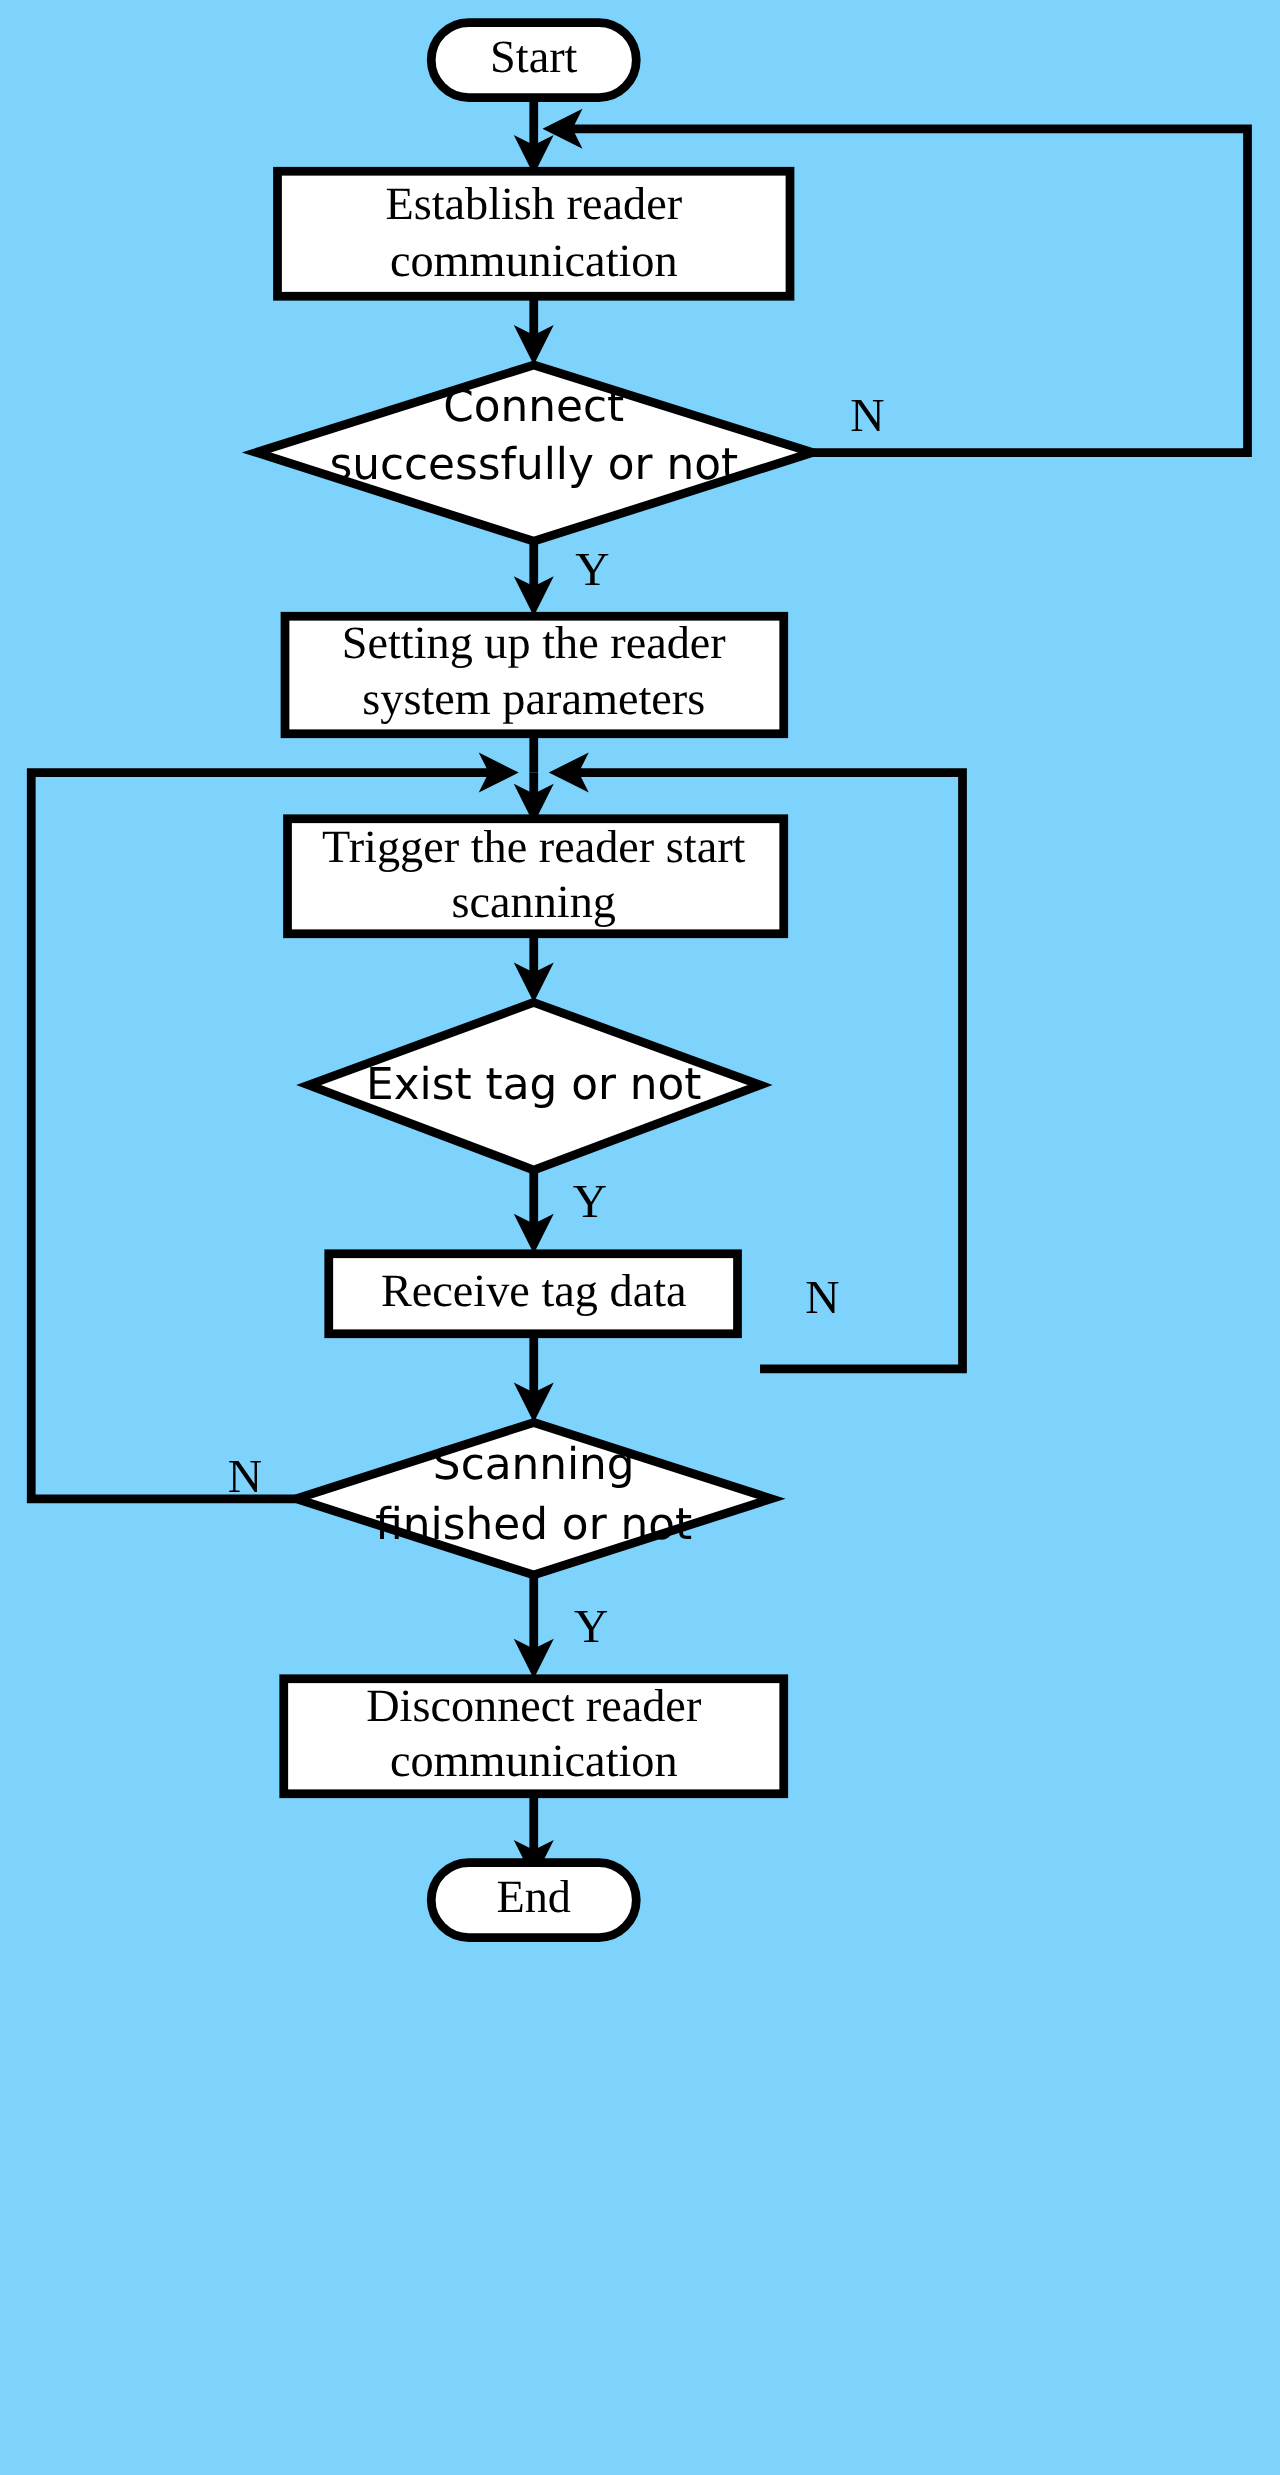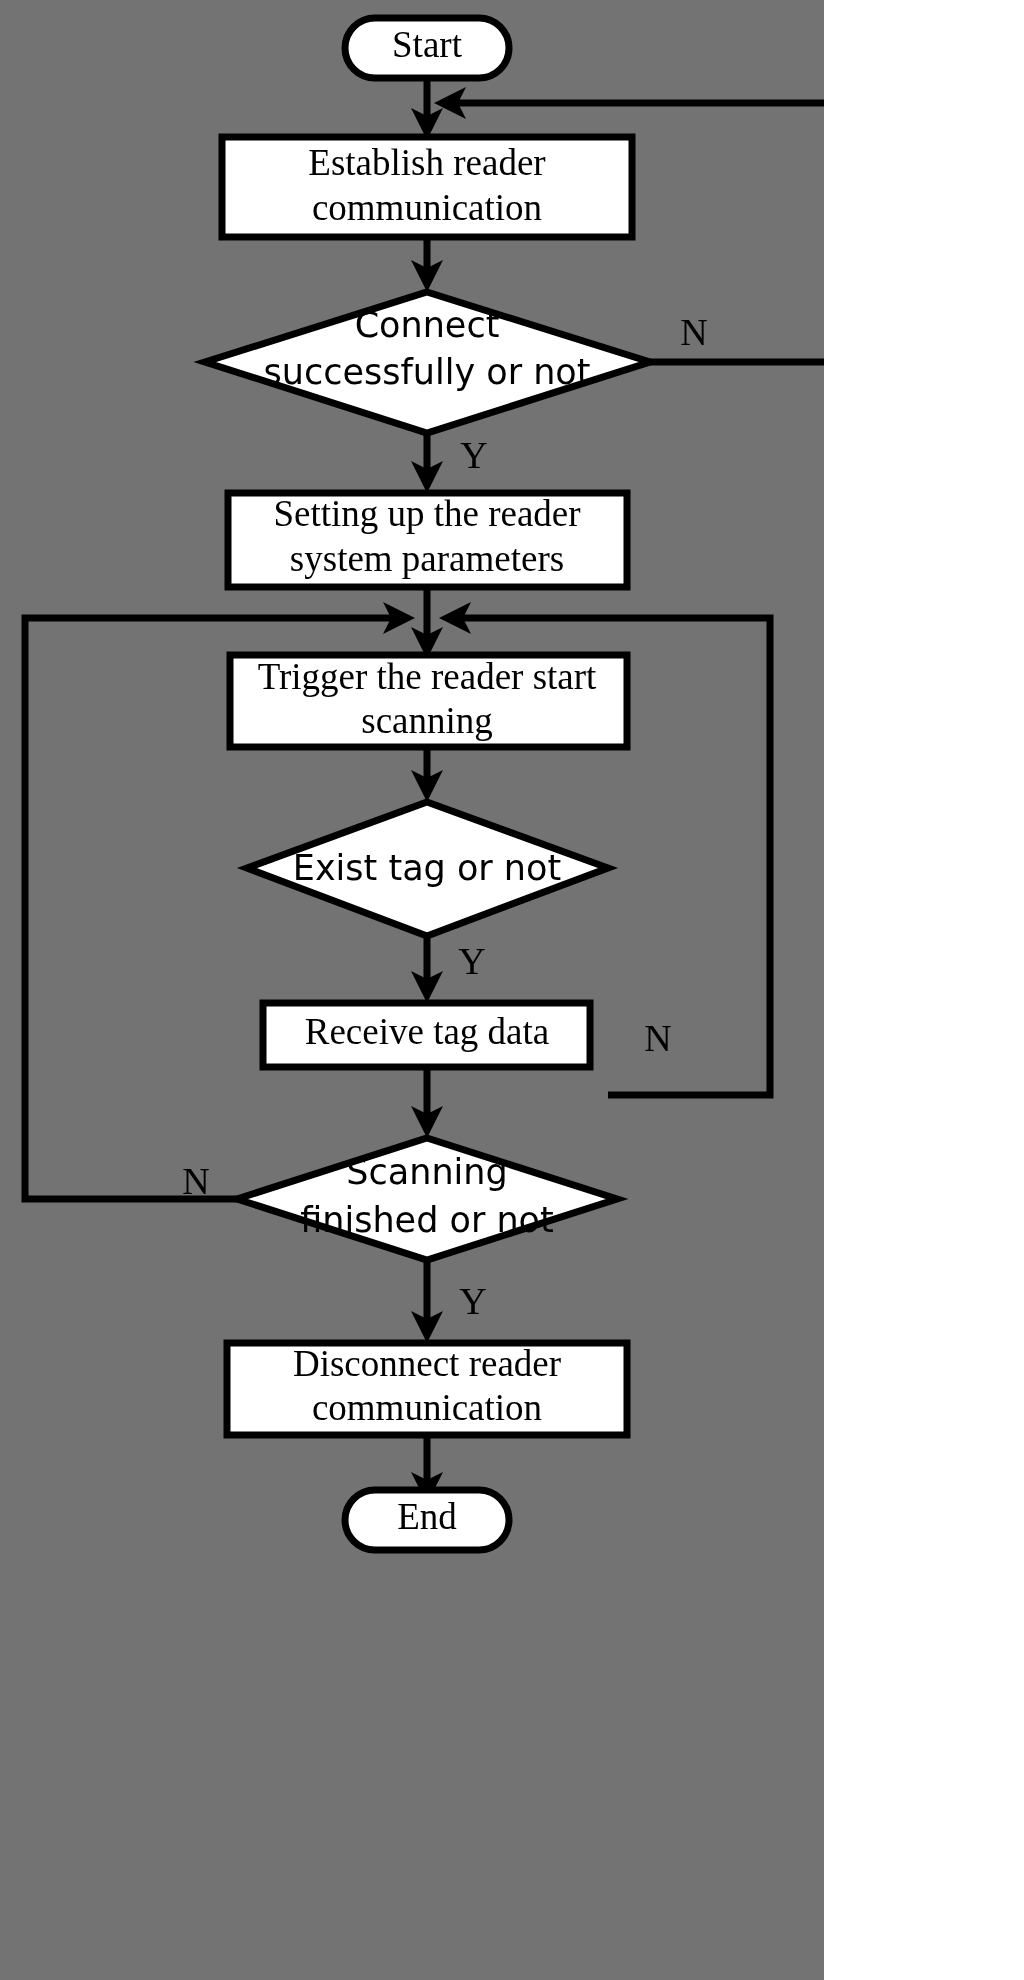--- a/index.html
+++ b/index.html
@@ -3,23 +3,23 @@
 <meta charset="utf-8">
 <title>RFID Reader Scanning Flowchart</title>
 <style>
   html, body {
     margin: 0;
     padding: 0;
     background: #ffffff;
   }
   #canvas {
     position: relative;
-    width: 824px;
+    width: 1024px;
     height: 1980px;
-    background: #737373;
+    background: #7dd3fc;
     overflow: hidden;
   }
   svg#flow {
     position: absolute;
     top: 0;
     left: 0;
     width: 1024px;
     height: 1980px;
     display: block;
   }

